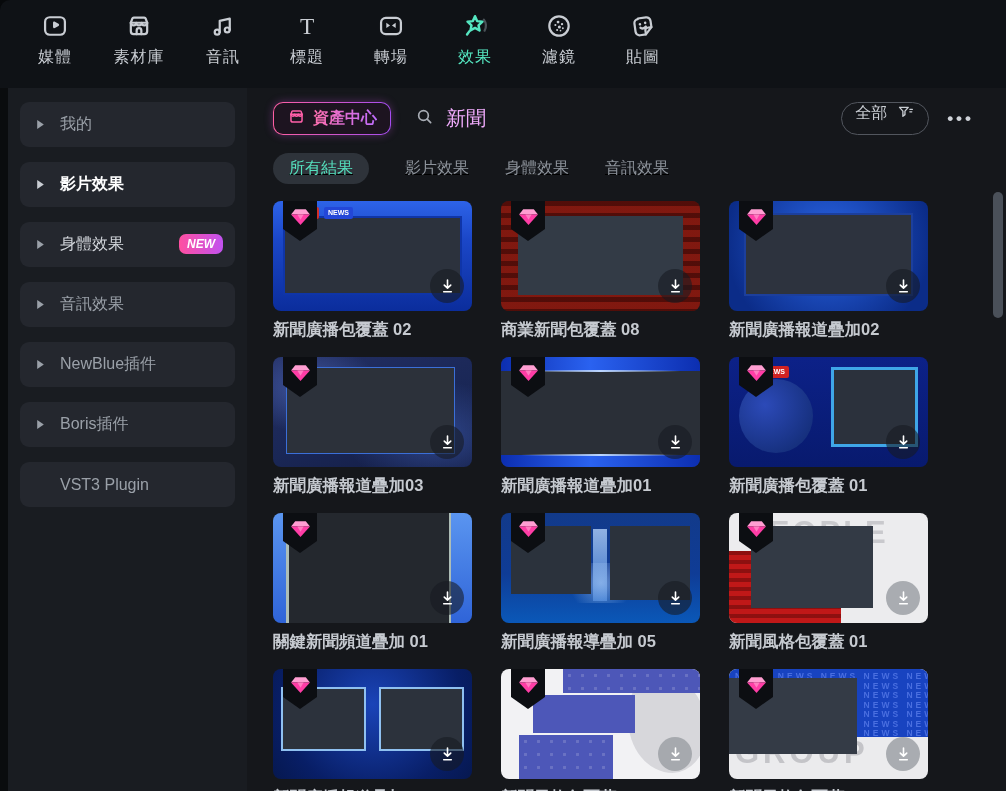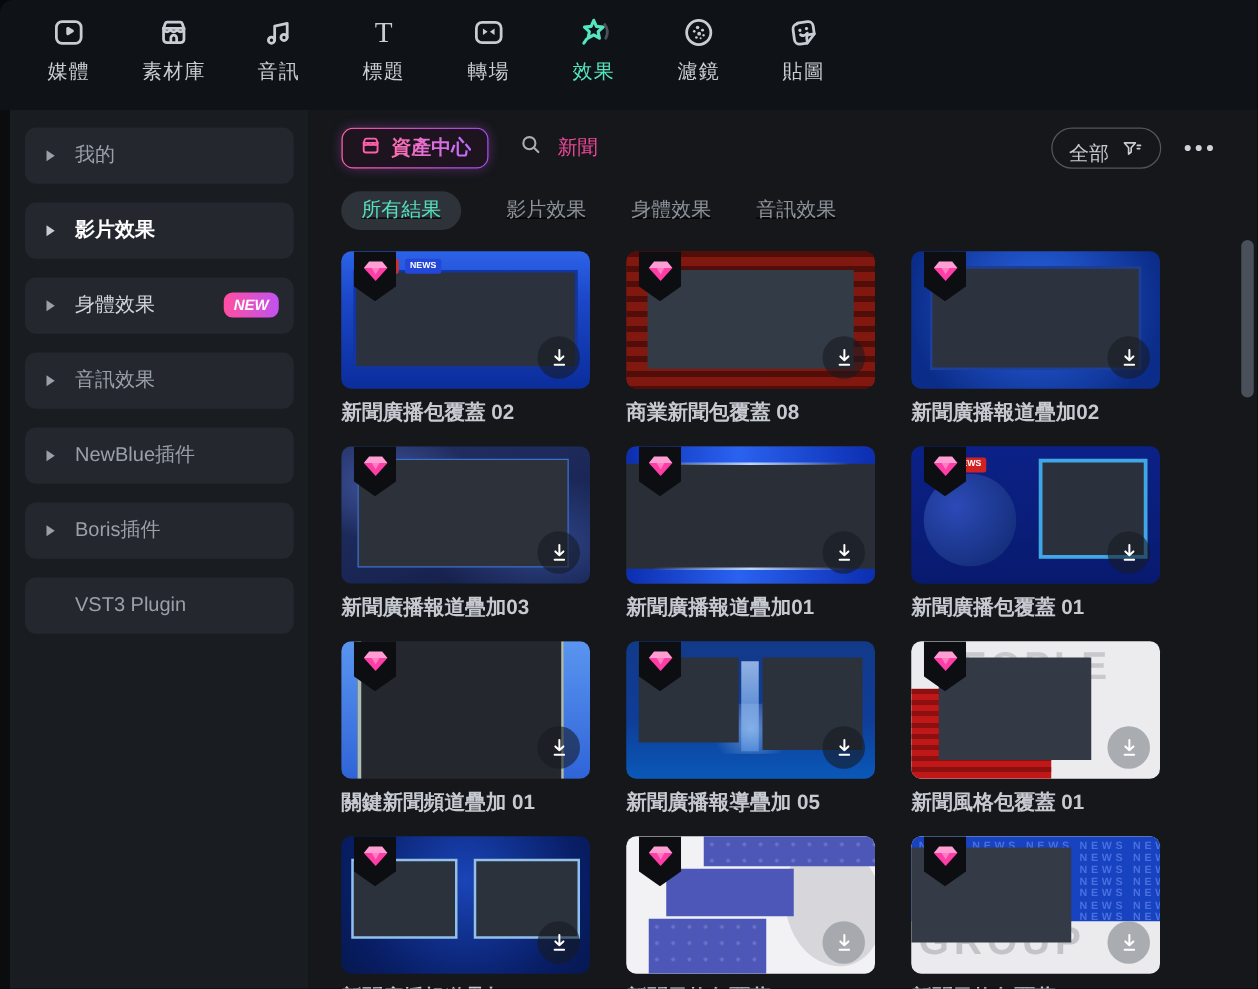--- a/index.html
+++ b/index.html
@@ -37,24 +37,24 @@
   .hdr { display:flex; align-items:center; padding:14px 24px 0 26px; height:47px; }
   .asset-btn { height:33px; border-radius:10px; display:flex; align-items:center; gap:7px;
                padding:0 13px; border:1px solid transparent;
                background:linear-gradient(#1d1420,#1d1420) padding-box,
                           linear-gradient(90deg,#ff5fa2,#a44df0) border-box;
                box-shadow:0 0 9px rgba(200,80,220,.35); }
   .asset-btn .txt { font-size:16px; font-weight:bold;
                background:linear-gradient(90deg,#ff6fae,#c06dff);
                -webkit-background-clip:text; background-clip:text; color:transparent; }
   .searchbox { display:flex; align-items:center; gap:11px; margin-left:24px; }
-  .searchbox .val { font-size:16px; color:#ec4899; }
+  .searchbox .val { font-size:20px; color:#f0abfc; }
   .spacer { flex:1; }
   .filter-btn { height:33px; border-radius:17px; border:1px solid #52565e; display:flex;
-                align-items:flex-end; gap:9px; padding:0 13px; color:#c9cdd3; font-size:16px;
+                align-items:flex-start; gap:9px; padding:0 13px; color:#c9cdd3; font-size:16px;
                 margin-right:18px; }
   .more { font-size:17px; font-weight:bold; color:#cfd3d9; letter-spacing:3px; margin-right:8px; }
 
   .tabs { display:flex; align-items:center; gap:36px; margin:18px 0 0 26px; height:30px;text-decoration:underline; }
   .tab { font-size:16px; color:#8d939b; cursor:default; }
   .tab.active { background:#2e333a; color:#55e0be; border-radius:16px; padding:5px 16px; }
 
   
   .grid { margin:18px 0 0 26px; display:grid; grid-template-columns:repeat(3,199px);
           column-gap:29px; row-gap:16px; width:655px; }

